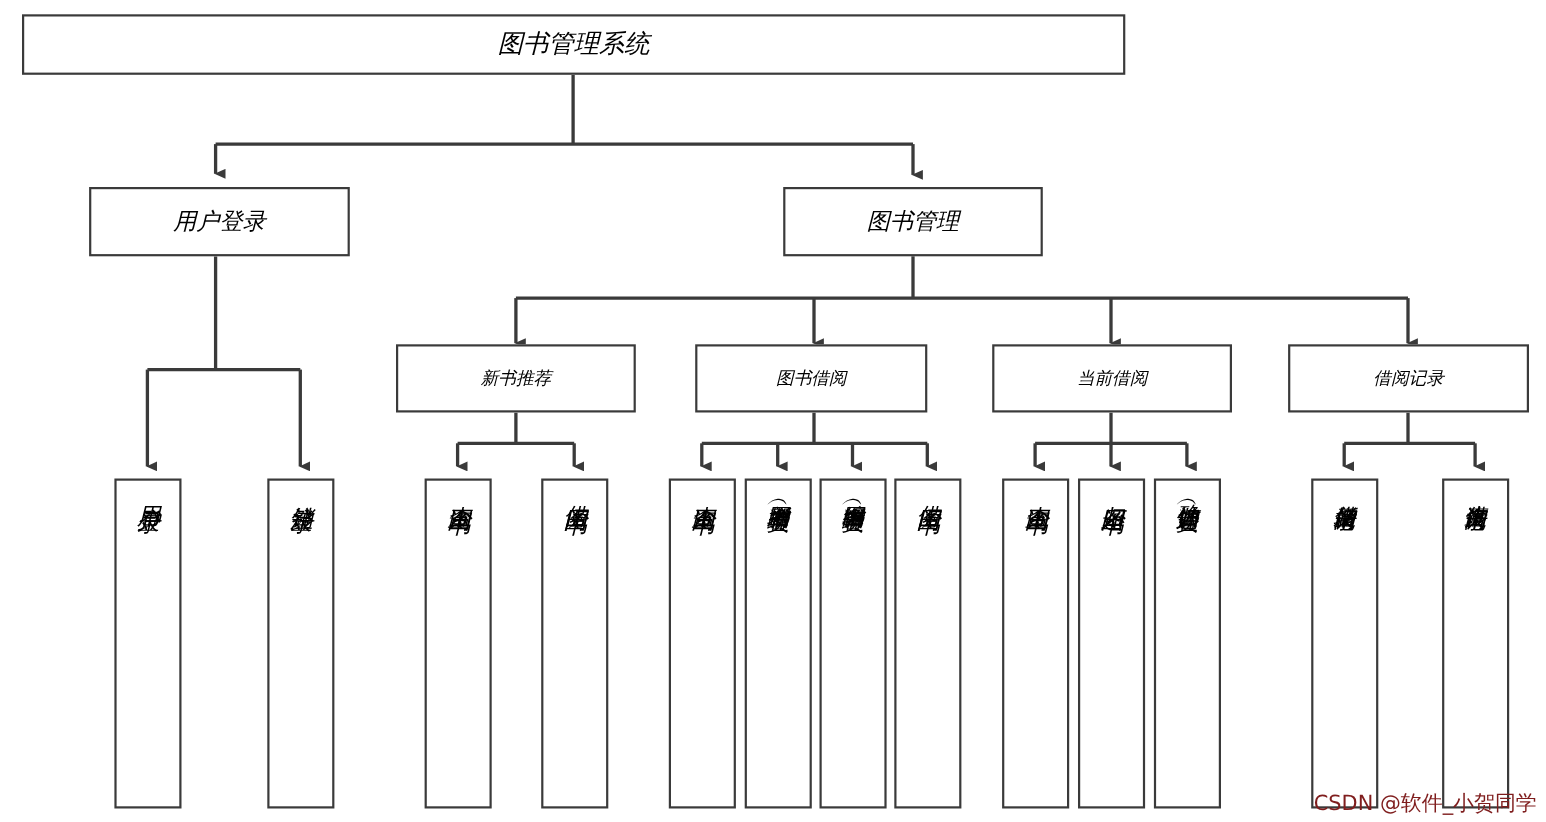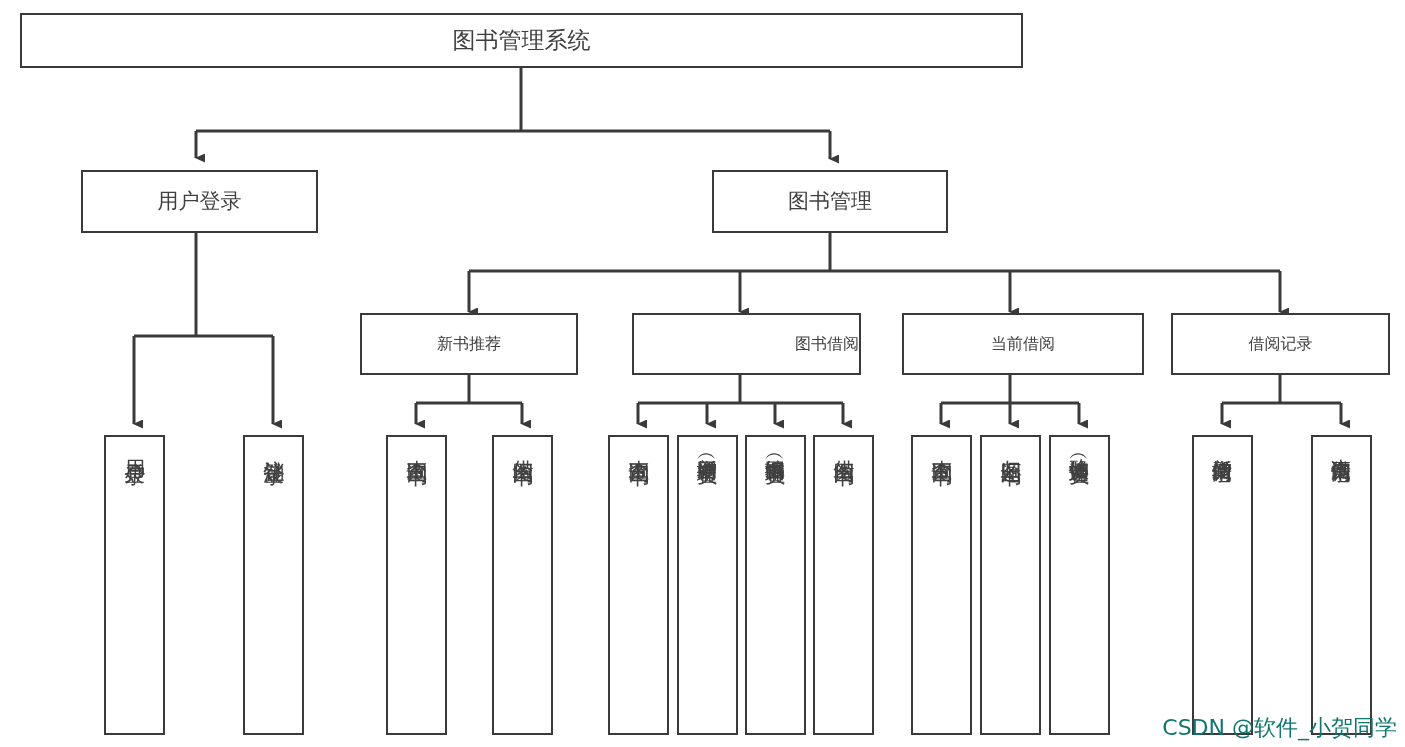--- a/index.html
+++ b/index.html
@@ -27,22 +27,23 @@
     pointer-events: none;
   }
   .node {
     position: absolute;
     box-sizing: border-box;
     background: #ffffff;
     border: 2px solid #3a3a3a;
     display: flex;
     align-items: center;
     justify-content: center;
-    color: #404040;
+    color: #000000;
     z-index: 2;
+    font-style: italic;
   }
   .node .label {
     text-align: center;
     line-height: 1.18;
     white-space: nowrap;
   }
   .node-root .label { font-size: 23px; }
   .node-l1 .label   { font-size: 21px; }
   .node-l2 .label   { font-size: 16px; }
   
@@ -57,22 +58,22 @@
     font-size: 21px;
     letter-spacing: 2px;
     line-height: 1;
     white-space: nowrap;
   }
   .node-leaf.tall-text .label { font-size: 20px; letter-spacing: 1px; }
   .watermark {
     position: absolute;
     right: 8px;
     bottom: 4px;
-    font-size: 22px;
-    color: #0f766e;
+    font-size: 19px;
+    color: #7f1d1d;
     white-space: nowrap;
     z-index: 5;
     margin-top: 32px;
   }
 </style>
 </head>
 <body>
 
 <div id="diagram-root">
 
@@ -135,25 +136,25 @@
   </div>
 
   <div class="node node-l1" style="left:712px; top:170px; width:236px; height:63px;">
     <span class="label">图书管理</span>
   </div>
 
   <div class="node node-l2" style="left:360px; top:313px; width:218px; height:62px;">
     <span class="label">新书推荐</span>
   </div>
 
-  <div class="node node-l2" style="left:632px; top:313px; width:229px; height:62px;justify-content:flex-end;">
+  <div class="node node-l2" style="left:632px; top:313px; width:211px; height:62px;">
     <span class="label">图书借阅</span>
   </div>
 
-  <div class="node node-l2" style="left:902px; top:313px; width:242px; height:62px;justify-content:center;">
+  <div class="node node-l2" style="left:902px; top:313px; width:218px; height:62px;justify-content:center;">
     <span class="label">当前借阅</span>
   </div>
 
   <div class="node node-l2" style="left:1171px; top:313px; width:219px; height:62px;justify-content:center;">
     <span class="label">借阅记录</span>
   </div>
 
   <div class="node node-leaf" style="left:104px; top:435px; width:61px; height:300px;">
     <span class="label">用户登录</span>
   </div>

